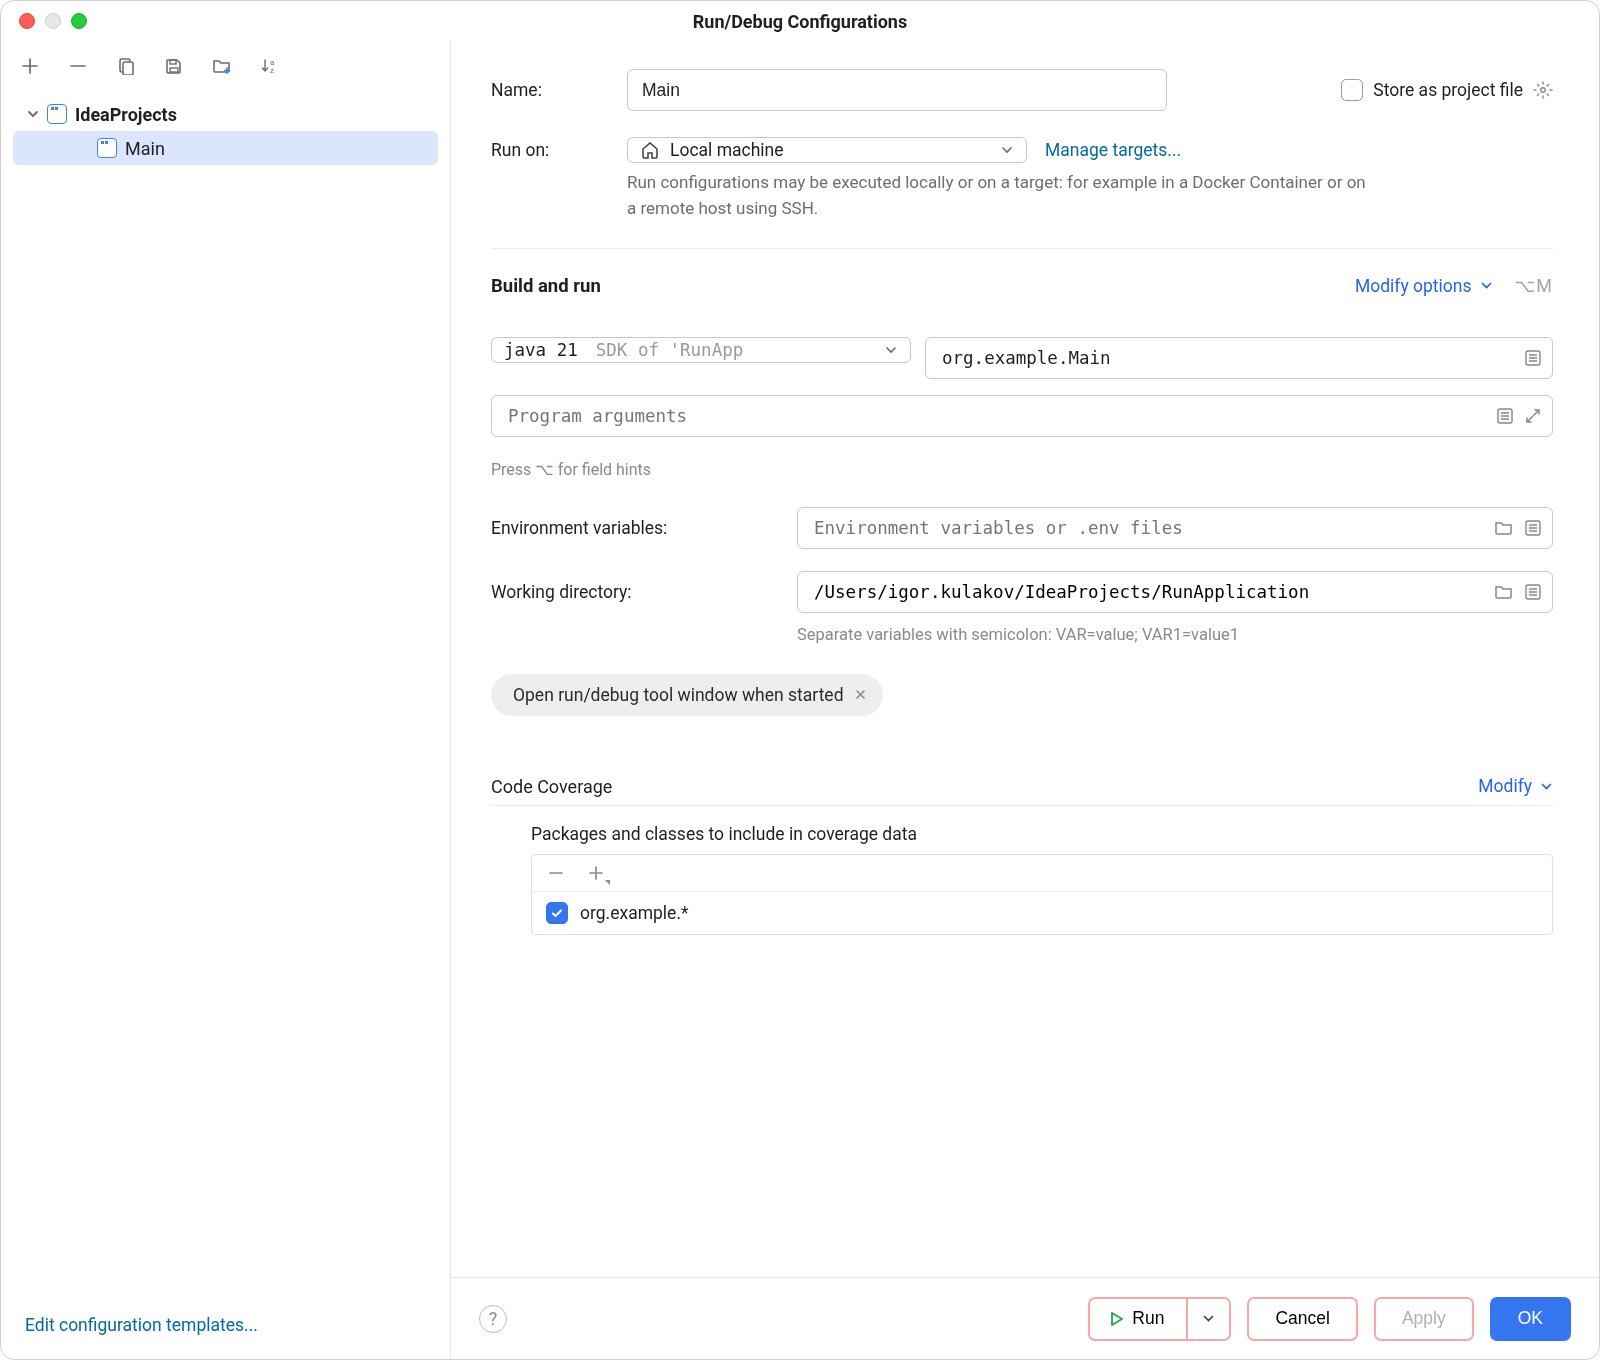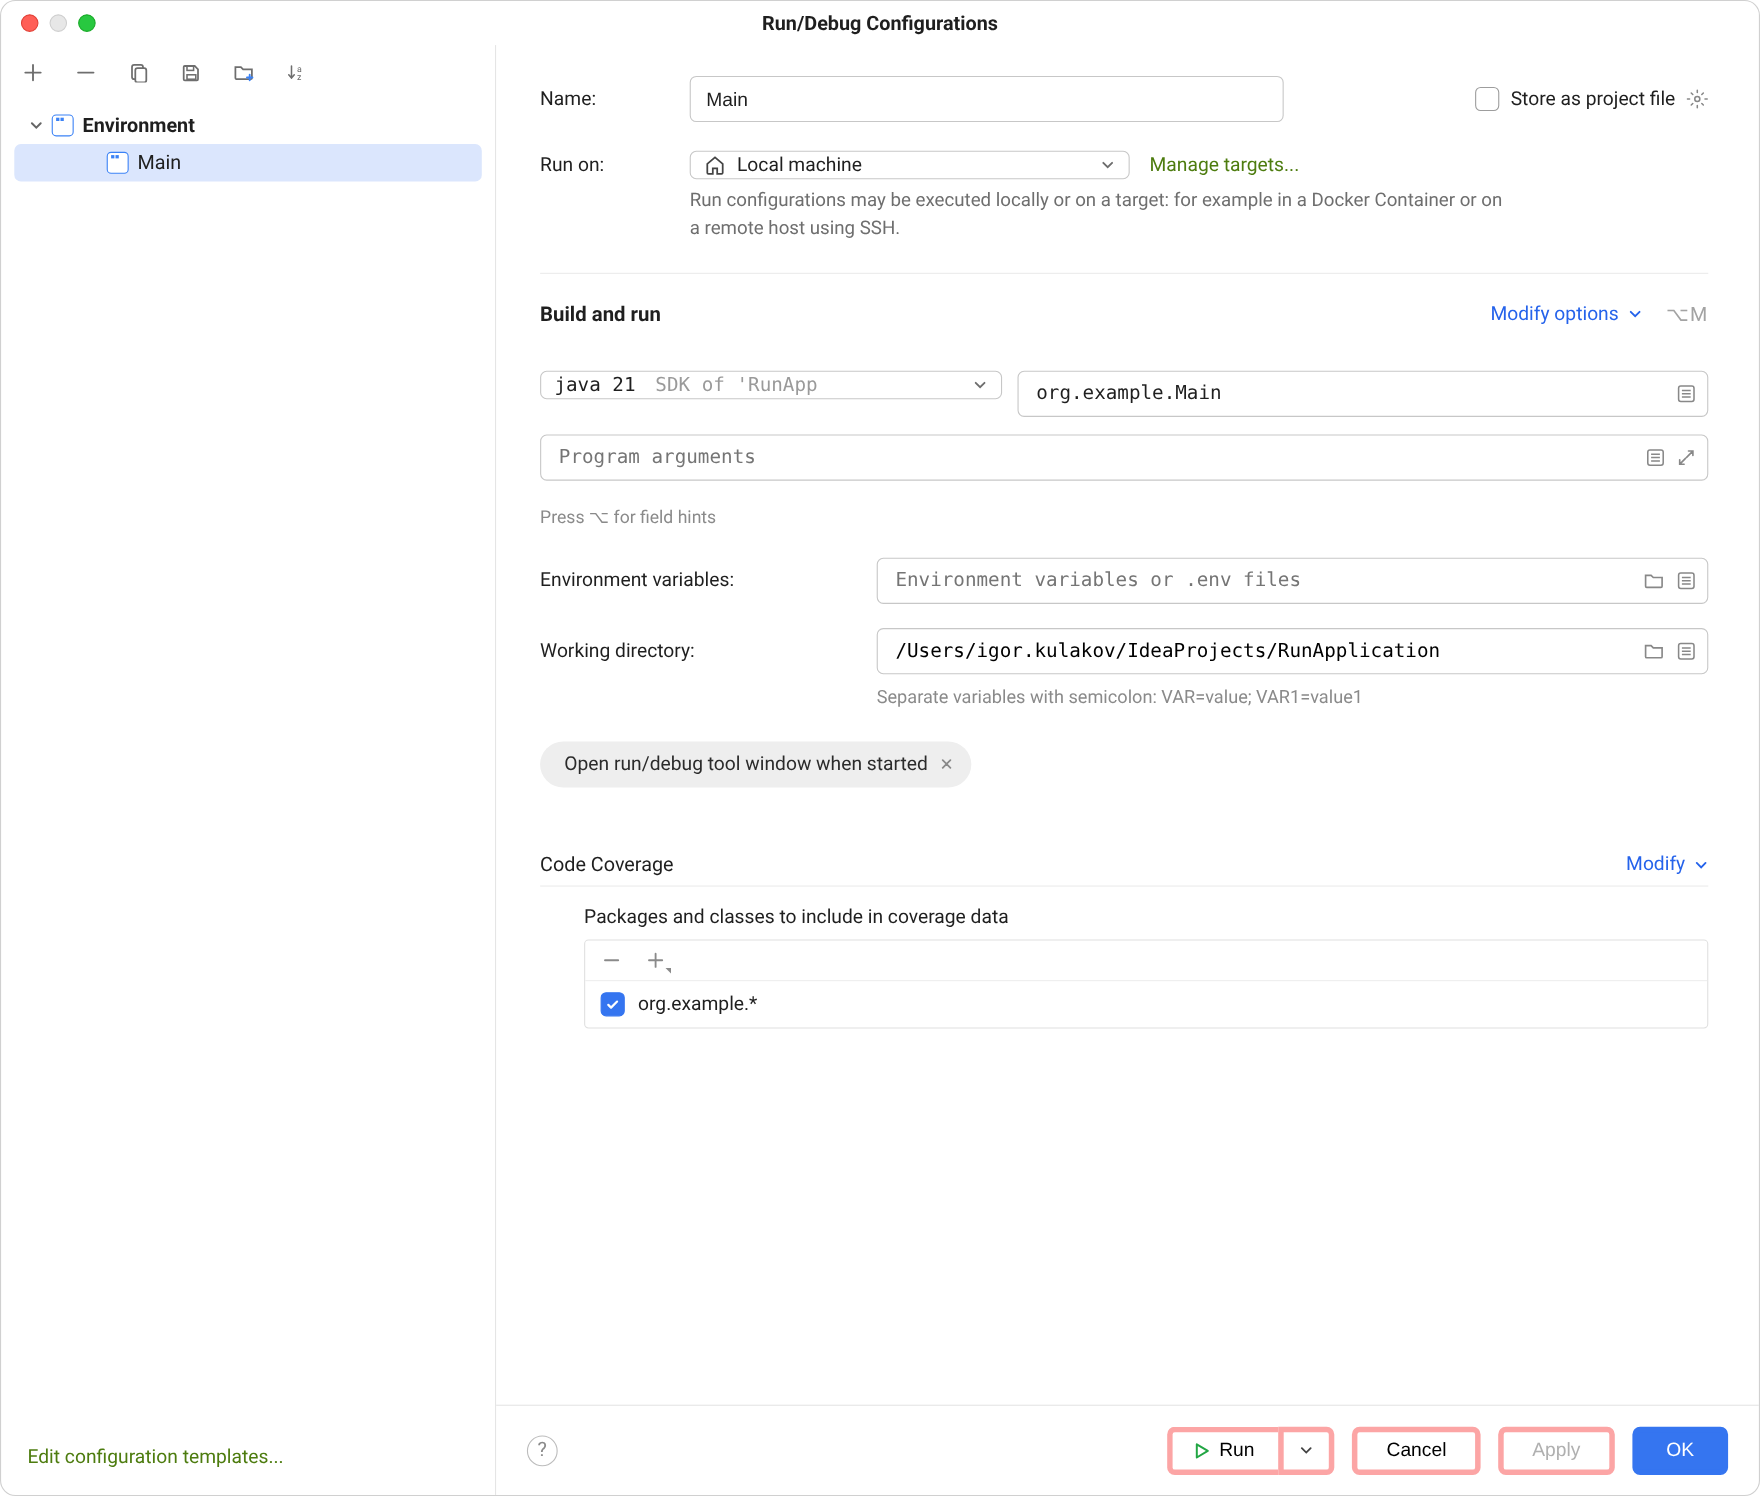--- a/index.html
+++ b/index.html
@@ -108,21 +108,21 @@
     background: #3b82f6;
     top: 2px;
   }
   .tree-app-icon::before { left: 2.5px; }
   .tree-app-icon::after  { left: 7px; }
   .tree-label { font-size: 18px; }
   .tree-label.bold { font-weight: 700; }
   .sb-footer {
     padding: 20px 24px 24px;
   }
-  .link { color: #4d7c0f; cursor: pointer; }
+  .link { color: #0369a1; cursor: pointer; }
   .main {
     flex: 1;
     display: flex;
     flex-direction: column;
     min-width: 0;
   }
   .content {
     flex: 1;
     overflow-y: auto;
     padding: 28px 46px 28px 40px;
@@ -353,21 +353,21 @@
     border-radius: 50%;
     display: flex; align-items: center; justify-content: center;
     color: #8a8a8a;
     font-size: 18px;
     cursor: pointer;
   }
   .footer-spacer { flex: 1; }
   .btn {
     height: 44px;
     border-radius: 7px;
-    border: 5px solid #fca5a5;
+    border: 2px solid #fca5a5;
     background: #fff;
     padding: 0 26px;
     font-size: 17.5px;
     cursor: pointer;
     display: flex;
     align-items: center;
     justify-content: center;
   }
   .btn.primary {
     background: #3575f0;
@@ -449,21 +449,21 @@
             </svg>
         </div>
       </div>
 
       <div class="sb-tree">
         <div class="tree-row tree-indent-0">
           <svg width="12" height="12" viewBox="0 0 12 12">
               <path d="M2 4l4 4 4-4" stroke="#666" stroke-width="1.8" fill="none" stroke-linecap="round"></path>
             </svg>
           <span class="tree-app-icon"></span>
-          <span class="tree-label bold">Environment</span>
+          <span class="tree-label bold">IdeaProjects</span>
         </div>
         <div class="tree-row selected">
           <span class="tree-app-icon"></span>
           <span class="tree-label">Main</span>
         </div>
       </div>
 
       <div class="sb-footer">
         <span class="link">Edit configuration templates...</span>
       </div>

